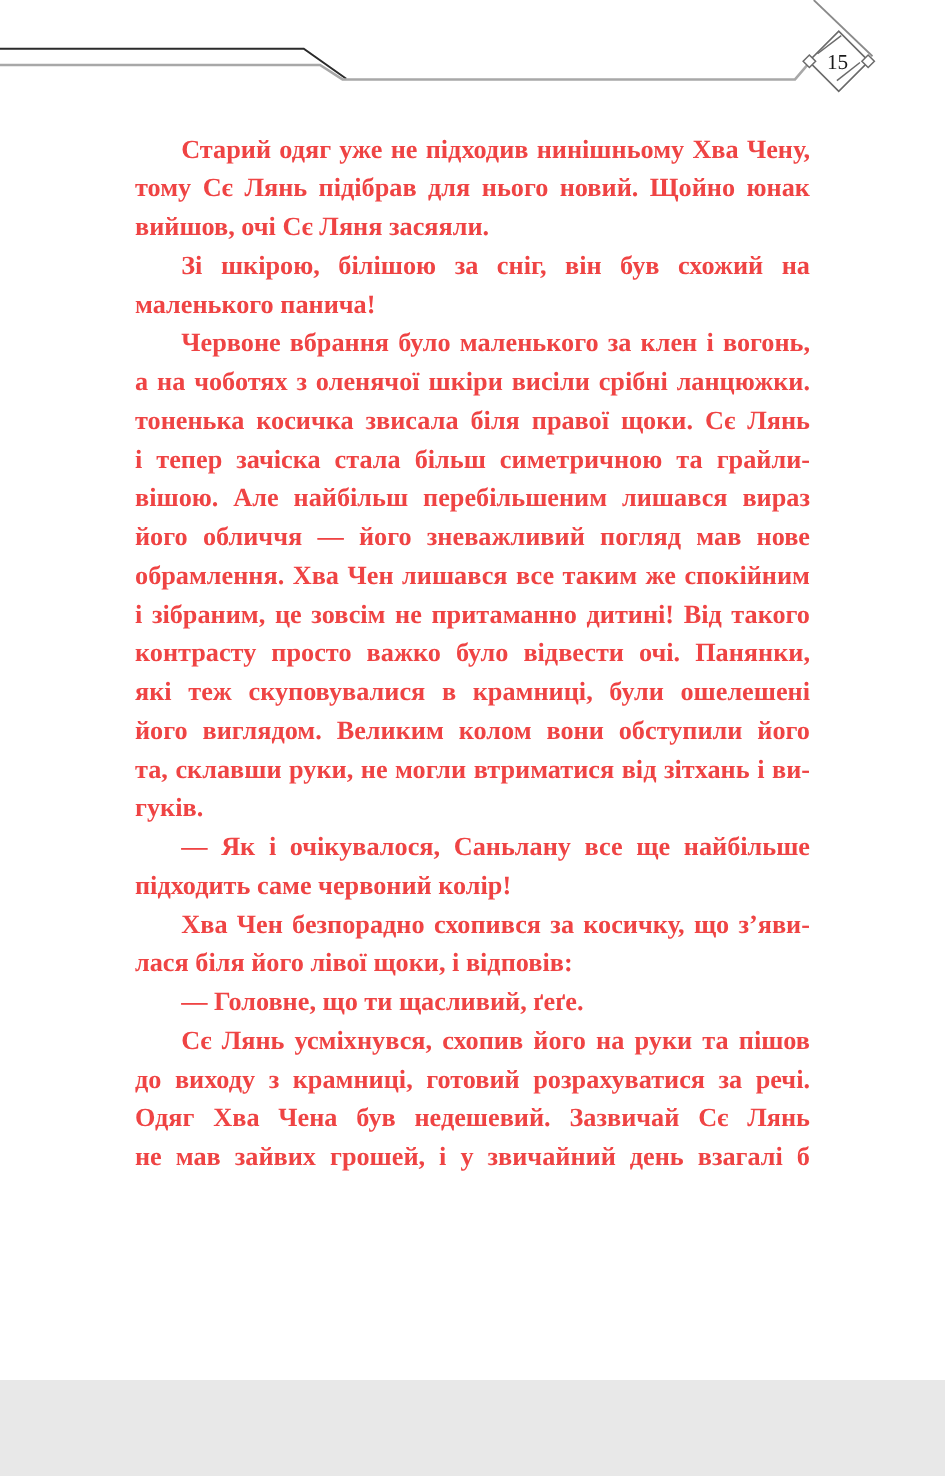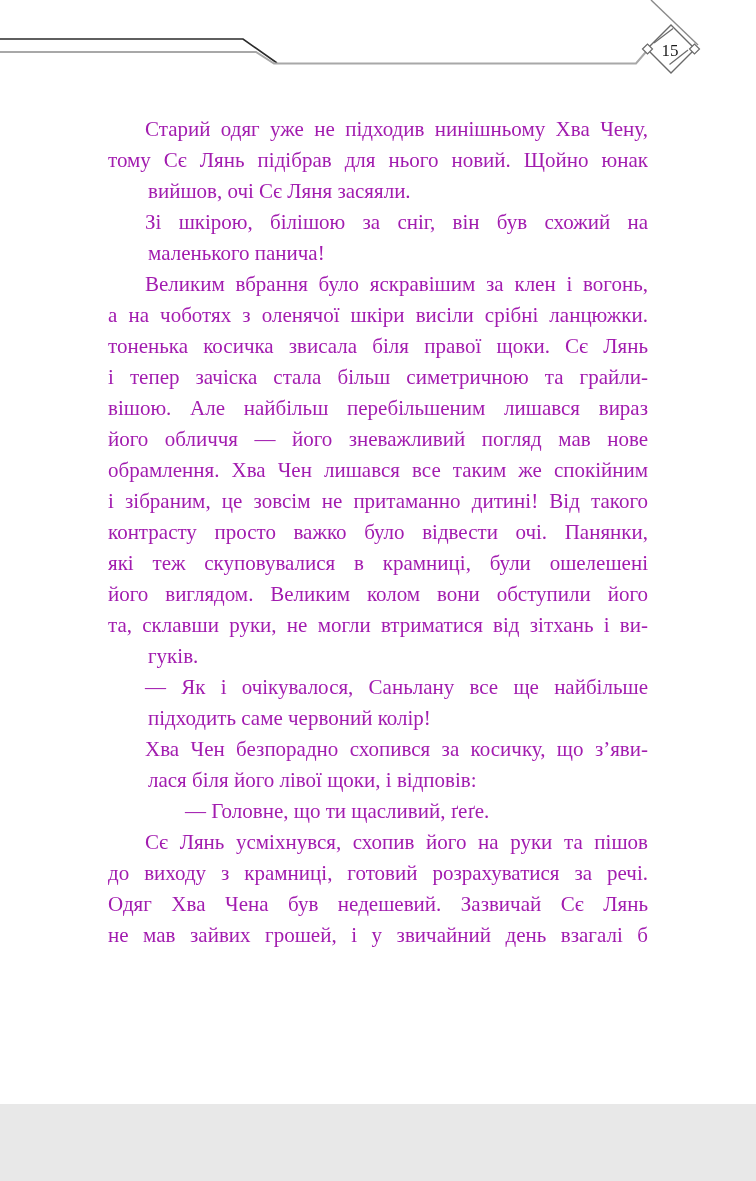--- a/index.html
+++ b/index.html
@@ -14,36 +14,37 @@
     color: #1b1b1b;
   }
   .header-decor {
     position: absolute;
     top: 0; left: 0;
     width: 756px; height: 90px;
   }
   .text-block {
     position: absolute;
     left: 108px;
-    top: 114px;
+    top: 104px;
     width: 540px;
     font-size: 21px;
     line-height: 31px;
-    color: #a21caf;
+    color: #ef4444;
+    font-weight: bold;
   }
   .para { margin: 0; padding: 0; }
   .line {
     text-align: justify;
     text-align-last: justify;
     white-space: normal;
     height: 31px;
     overflow: visible;
   }
   .line.first { text-indent: 37px; }
-  .line.last { text-align-last: left; margin-left: 40px; }
+  .line.last { text-align-last: left; }
 </style>
 </head>
 <body>
 
 <div class="page">
 
   <svg class="header-decor" viewBox="0 0 756 90" xmlns="http://www.w3.org/2000/svg" aria-hidden="true">
 
     <path d="M0,39 H243 L277,63" fill="none" stroke="#2b2b2b" stroke-width="1.6"></path>
 
@@ -65,21 +66,21 @@
       <div class="para">
         <div class="line first">Старий одяг уже не підходив нинішньому Хва Чену,</div>
         <div class="line">тому Сє Лянь підібрав для нього новий. Щойно юнак</div>
         <div class="line last">вийшов, очі Сє Ляня засяяли.</div>
       </div>
       <div class="para">
         <div class="line first">Зі шкірою, білішою за сніг, він був схожий на</div>
         <div class="line last">маленького панича!</div>
       </div>
       <div class="para">
-        <div class="line first">Великим вбрання було яскравішим за клен і вогонь,</div>
+        <div class="line first">Червоне вбрання було маленького за клен і вогонь,</div>
         <div class="line">а на чоботях з оленячої шкіри висіли срібні ланцюжки.</div>
         <div class="line">тоненька косичка звисала біля правої щоки. Сє Лянь</div>
         <div class="line">і тепер зачіска стала більш симетричною та грайли-</div>
         <div class="line">вішою. Але найбільш перебільшеним лишався вираз</div>
         <div class="line">його обличчя — його зневажливий погляд мав нове</div>
         <div class="line">обрамлення. Хва Чен лишався все таким же спокійним</div>
         <div class="line">і зібраним, це зовсім не притаманно дитині! Від такого</div>
         <div class="line">контрасту просто важко було відвести очі. Панянки,</div>
         <div class="line">які теж скуповувалися в крамниці, були ошелешені</div>
         <div class="line">його виглядом. Великим колом вони обступили його</div>

